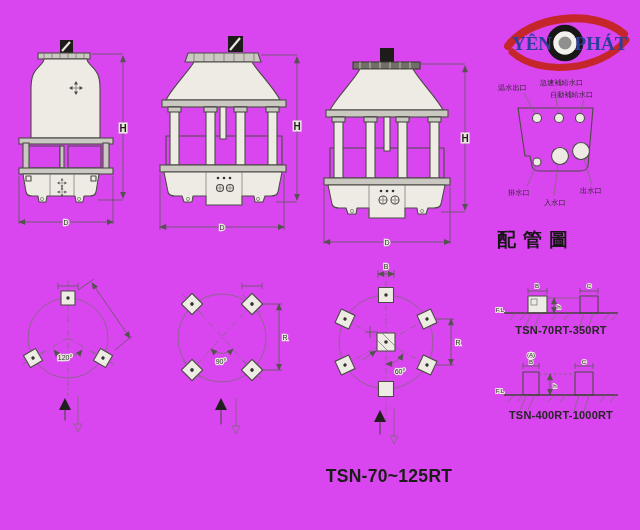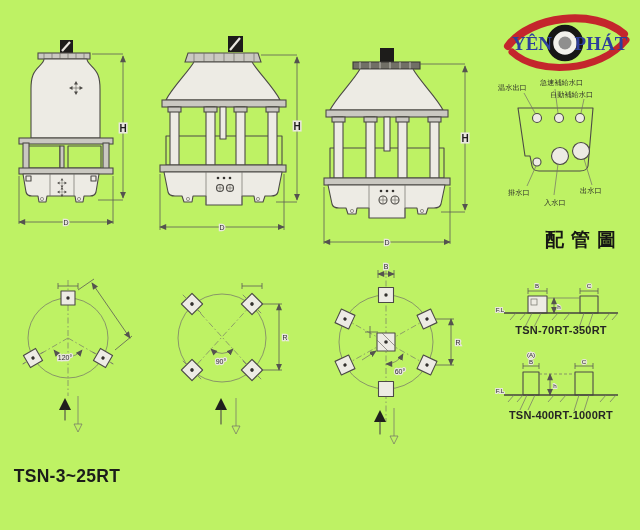--- a/index.html
+++ b/index.html
@@ -1,36 +1,36 @@
 <!DOCTYPE html>
 <html><head>
 <meta charset="utf-8">
 <style>
   html,body{margin:0;padding:0;background:#cfcdc7}
-  #canvas{position:relative;width:640px;height:530px;background:#bef264;
+  #canvas{position:relative;width:640px;height:530px;background:#d946ef;
           font-family:"Liberation Sans",sans-serif;overflow:hidden}
   .abs{position:absolute}
   svg{display:block;overflow:visible}
   .ln{stroke:#4c4a46;stroke-width:1.1;fill:none;stroke-linejoin:round;stroke-linecap:round}
   .lnf{stroke:#4c4a46;stroke-width:1.1;fill:#edebe4;stroke-linejoin:round}
   .thin{stroke:#716f69;stroke-width:.7;fill:none}
   .cl{stroke:#716f69;stroke-width:.65;fill:none;stroke-dasharray:6 2.5 1.5 2.5}
   .dim{stroke:#5c5a55;stroke-width:.8;fill:none}
   .blk{fill:#1d1c1a}
   .gry{fill:#cac8c1;stroke:#4c4a46;stroke-width:1.1}
   .dgry{fill:#716f66;stroke:#3b3935;stroke-width:1.1}
   .pap{fill:#edebe4}
   text{font-family:"Liberation Sans",sans-serif}
   .dt{font-size:10px;font-weight:bold;fill:#1f1f1e;text-anchor:middle;
       paint-order:stroke;stroke:#e9e6df;stroke-width:3px}
   .ds{font-size:7px;fill:#2c2c2a;text-anchor:middle;paint-order:stroke;stroke:#e9e6df;stroke-width:2.5px}
   .d6{font-size:6.2px;fill:#2c2c2a;text-anchor:middle;paint-order:stroke;stroke:#e9e6df;stroke-width:2px}
   .jp{font-size:7.2px;fill:#2a2a28}
   .fnd{font-size:11px;font-weight:bold;fill:#262624;text-anchor:middle;letter-spacing:.2px}
-  .title{font-weight:bold;font-size:19px;color:#161614;letter-spacing:7px;text-align:right;
+  .title{font-weight:bold;font-size:19px;color:#161614;letter-spacing:7px;text-align:left;
          font-family:"Liberation Sans",sans-serif;white-space:nowrap}
   .tlabel{font-weight:bold;font-size:17.5px;color:#1c1c1a;text-align:center;letter-spacing:.3px}
   .logoL,.logoR{font-family:"Liberation Serif",serif;font-weight:bold;font-size:19px;fill:#2e3f9b}
 </style>
 </head>
 <body>
 
 <div id="canvas">
 
   <svg width="0" height="0" class="abs" aria-hidden="true">
@@ -365,15 +365,15 @@
       <path class="dim" d="M60,92 V113" marker-start="url(#mS)" marker-end="url(#mE)"></path>
       <text class="d6" x="65" y="106">h</text>
       <text class="d6" x="10" y="111">F.L</text>
       <path d="M14,113 H128" stroke="#44423e" stroke-width="1.5"></path>
       <path class="thin" d="M18,120 L24,113 M27,120 L33,113 M58,120 L64,113 M70,120 L76,113 M110,120 L116,113 M120,120 L126,113"></path>
       <path class="thin" d="M37,113 L30,128 M45,113 L38,128 M89,113 L84,129 M99,113 L94,129"></path>
       <text class="fnd" x="71" y="137">TSN-400RT-1000RT</text>
     </g>
   </svg>
 
-  <div class="abs tlabel" style="left:6px;top:466px;width:122px">TSN-3~25RT</div>
+  <div class="abs tlabel" style="left:324px;top:466px;width:130px">TSN-70~125RT</div>
 
 </div>
 
 </body></html>

